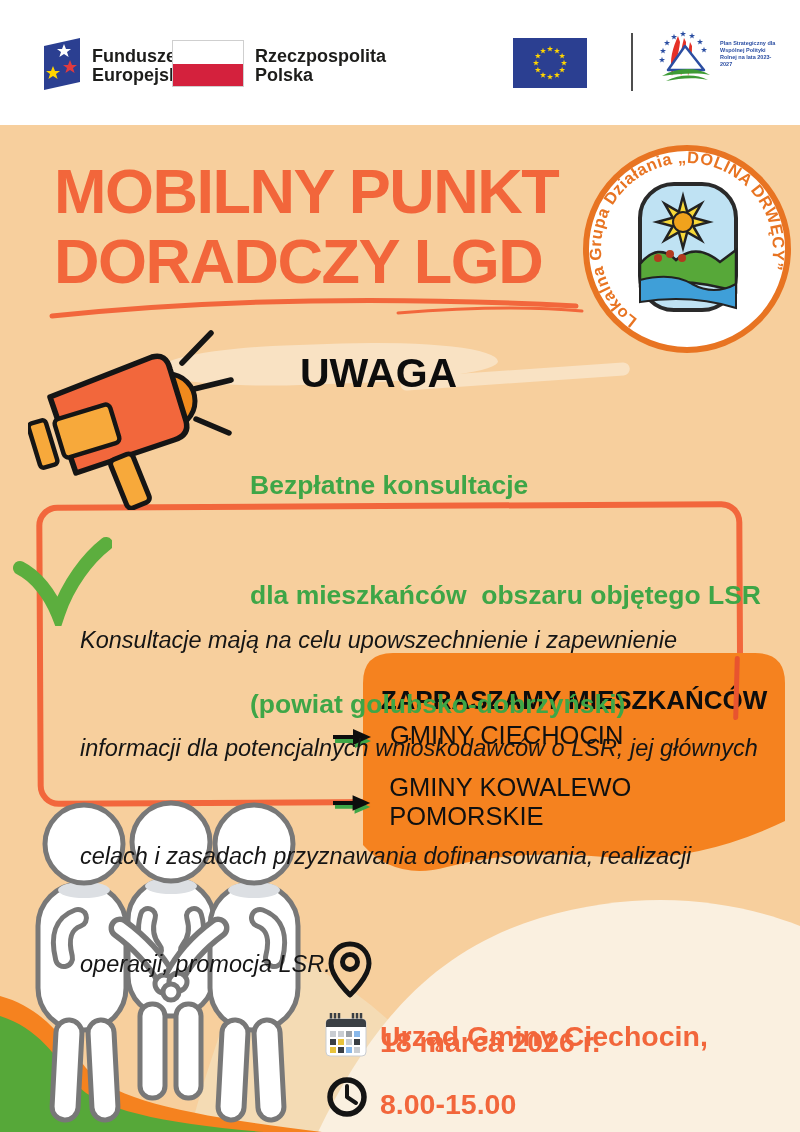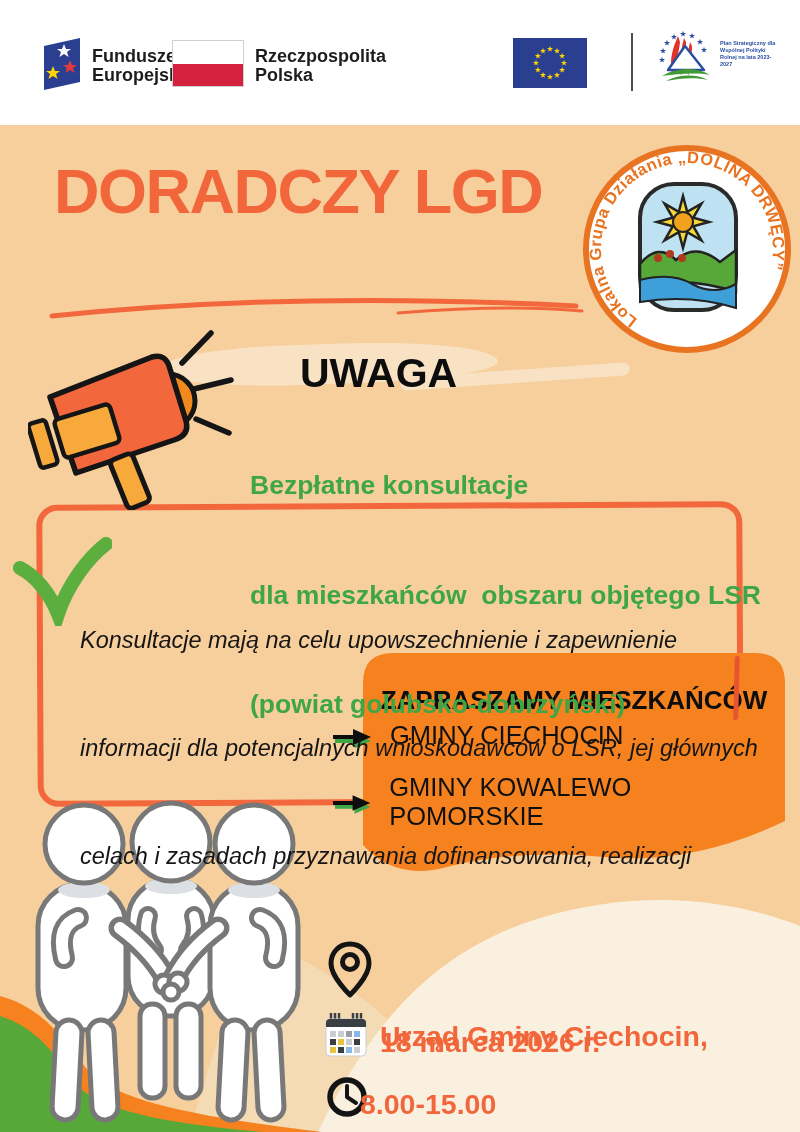--- a/index.html
+++ b/index.html
@@ -39,21 +39,21 @@
   .invite-item{position:absolute;left:-30px;display:flex;align-items:center;gap:15px;
          font-size:25.5px;color:#101010;}
   .invite-item.i0{top:68px;}
   .invite-item.i1{top:120px;}
   
   .decor{left:0;top:0;z-index:1;}
   .people{left:8px;top:798px;z-index:4;}
   .detail-text{z-index:5;color:var(--accent-orange,#F2663B);font-weight:bold;font-size:28.5px;line-height:37px;white-space:pre;}
   .loc{left:380px;top:944px;}
   .date{left:380px;top:1024px;}
-  .time{left:360px;top:1086px;}
+  .time{left:380px;top:1086px;}
   .icon{z-index:5;}
 </style>
 </head>
 <body>
 
 <div class="poster">
 
   <svg class="abs decor" width="800" height="1132" viewBox="0 0 800 1132">
     <path d="M252,936 C232,1002 206,1068 190,1132 L470,1132 C430,1040 348,976 252,936 Z" fill="#F4DBB4"></path>
     <path d="M318,1132 C372,1020 436,950 540,918 C648,886 738,902 800,926 L800,1132 Z" fill="#FAF0E0"></path>
@@ -122,20 +122,21 @@
         <path d="M38,12 C36,22 35,31 36,46 C39,34 40,25 40,16 Z"></path>
       </g>
       <path d="M16,40 L33,16 L52,40 Z" fill="#fff" stroke="#2B4EA2" stroke-width="2.5" stroke-linejoin="round"></path>
       <path d="M10,46 C26,37 44,37 58,45 C44,42 26,44 10,46 Z" fill="#3E9B35"></path>
       <path d="M14,51 C28,44 44,44 56,50 C44,47 28,48 14,51 Z" fill="#3E9B35"></path>
     </svg>
     <div class="abs cap-text" style="left:720px;top:40px">Plan Strategiczny dla Wspólnej Polityki Rolnej na lata 2023-2027</div>
   </div>
 
   <div class="abs title">
+    <div>MOBILNY PUNKT</div>
     <div>DORADCZY LGD</div>
   </div>
   <svg class="abs" style="left:46px;top:294px;z-index:2" width="540" height="30" viewBox="0 0 540 30">
     <path d="M6,22 C160,6 340,2 530,12" fill="none" stroke="#F2673C" stroke-width="5" stroke-linecap="round"></path>
     <path d="M352,19 C428,13 492,13 536,17" fill="none" stroke="#F2673C" stroke-width="3" stroke-linecap="round"></path>
   </svg>
 
   <svg class="abs" style="left:580px;top:142px;z-index:5" width="215" height="215" viewBox="0 0 215 215">
     <circle cx="107" cy="107" r="101" fill="#fff" stroke="#E87422" stroke-width="6"></circle>
     <rect x="60" y="42" width="96" height="126" rx="34" fill="#BFE2F3" stroke="#2a2a2a" stroke-width="4"></rect>
@@ -181,20 +182,21 @@
   <svg class="abs border-box" width="725" height="312" viewBox="0 0 725 312">
     <rect x="14" y="8" width="700" height="296" rx="18" fill="none" stroke="#F2673C" stroke-width="6" transform="rotate(-0.3 364 156)"></rect>
   </svg>
   <svg class="abs checkmark" width="100" height="100" viewBox="0 0 100 100">
     <path d="M8,42 C24,50 38,68 46,88 C56,58 76,32 94,18" fill="none" stroke="#5CAE3E" stroke-width="14" stroke-linecap="round"></path>
   </svg>
   <div class="abs para">
     <div>Konsultacje mają na celu upowszechnienie i zapewnienie</div>
     <div>informacji dla potencjalnych wnioskodawców o LSR, jej głównych</div>
     <div>celach i zasadach przyznawania dofinansowania, realizacji</div>
+    <div>operacji, promocja LSR.</div>
   </div>
 
   <div class="abs invite">
     <svg class="abs" style="left:0;top:0" width="422" height="230" viewBox="0 0 422 230">
       <path d="M30,0 H392 Q422,0 422,30 V168 Q330,212 242,204 Q150,196 84,214 Q32,228 0,192 V30 Q0,0 30,0 Z" fill="#F5821F"></path>
     </svg>
     <div class="invite-heading">ZAPRASZAMY MIESZKAŃCÓW</div>
     <div class="invite-item i0">
       <svg width="42" height="26" viewBox="0 0 42 26">
         <path d="M2,16 H22 V11 L38,18 L22,25 V20 H2 Z" fill="#3EA647"></path>

